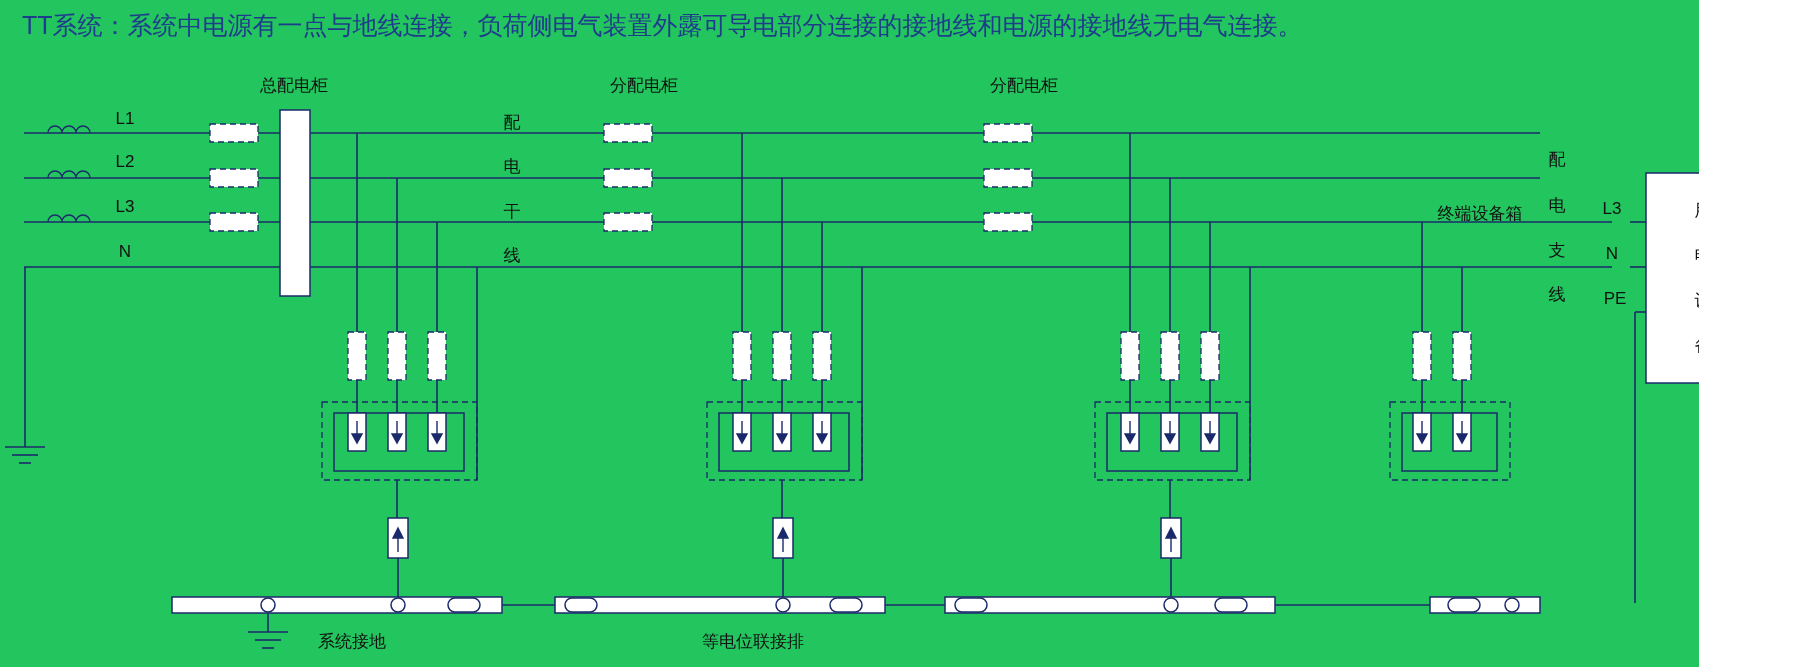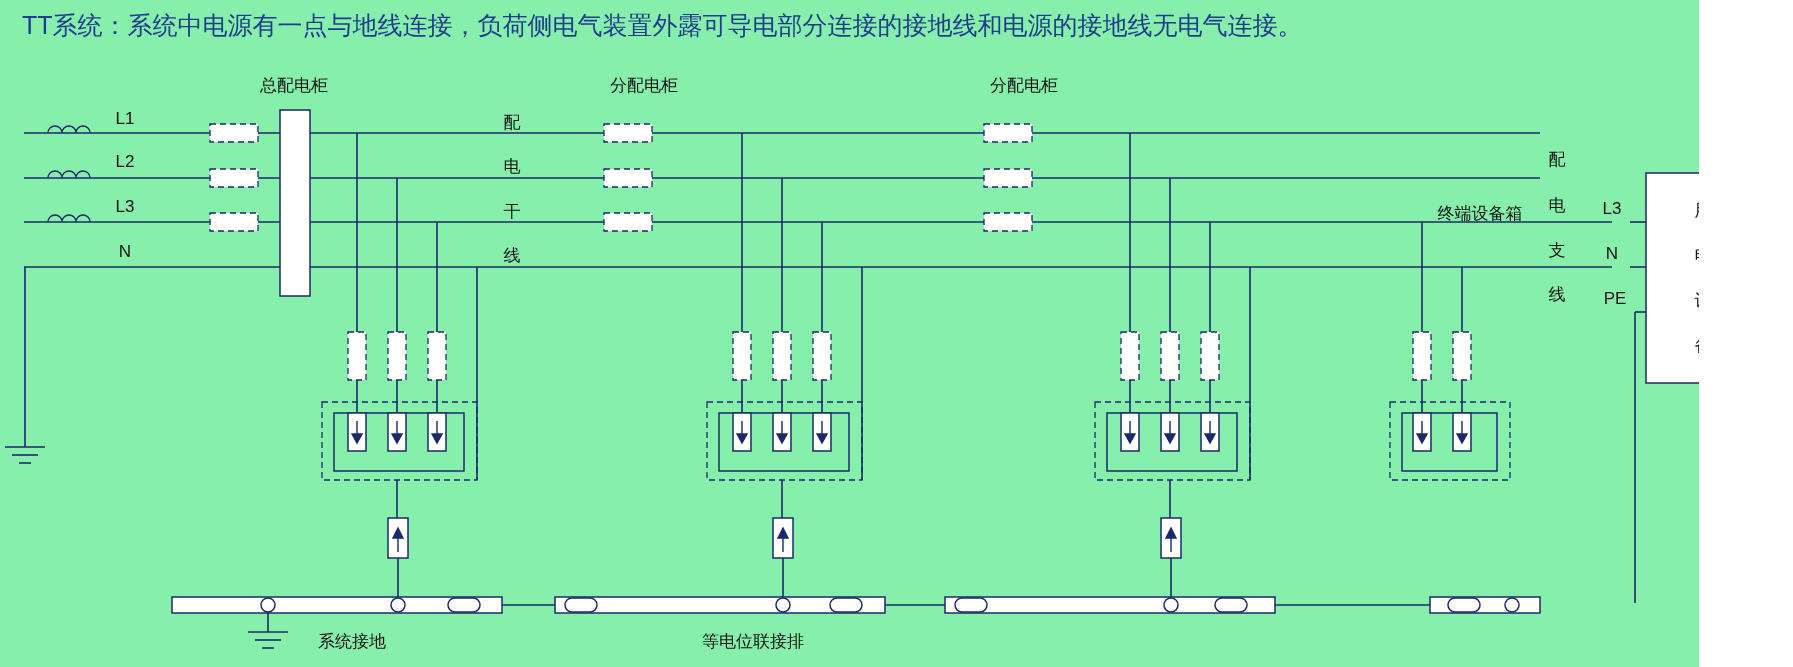--- a/index.html
+++ b/index.html
@@ -8,21 +8,21 @@
     background: #ffffff;
   }
   body {
     font-family: "Liberation Sans", sans-serif;
   }
   #root {
     position: relative;
     width: 1699px;
     height: 667px;
     overflow: hidden;
-    background: #86efac;
+    background: #22c55e;
   }
   #title {
     position: absolute;
     left: 22px;
     top: 8px;
     font-size: 25px;
     line-height: 34px;
     color: #1f3c8c;
     white-space: nowrap;
     font-family: "Liberation Sans", sans-serif;

